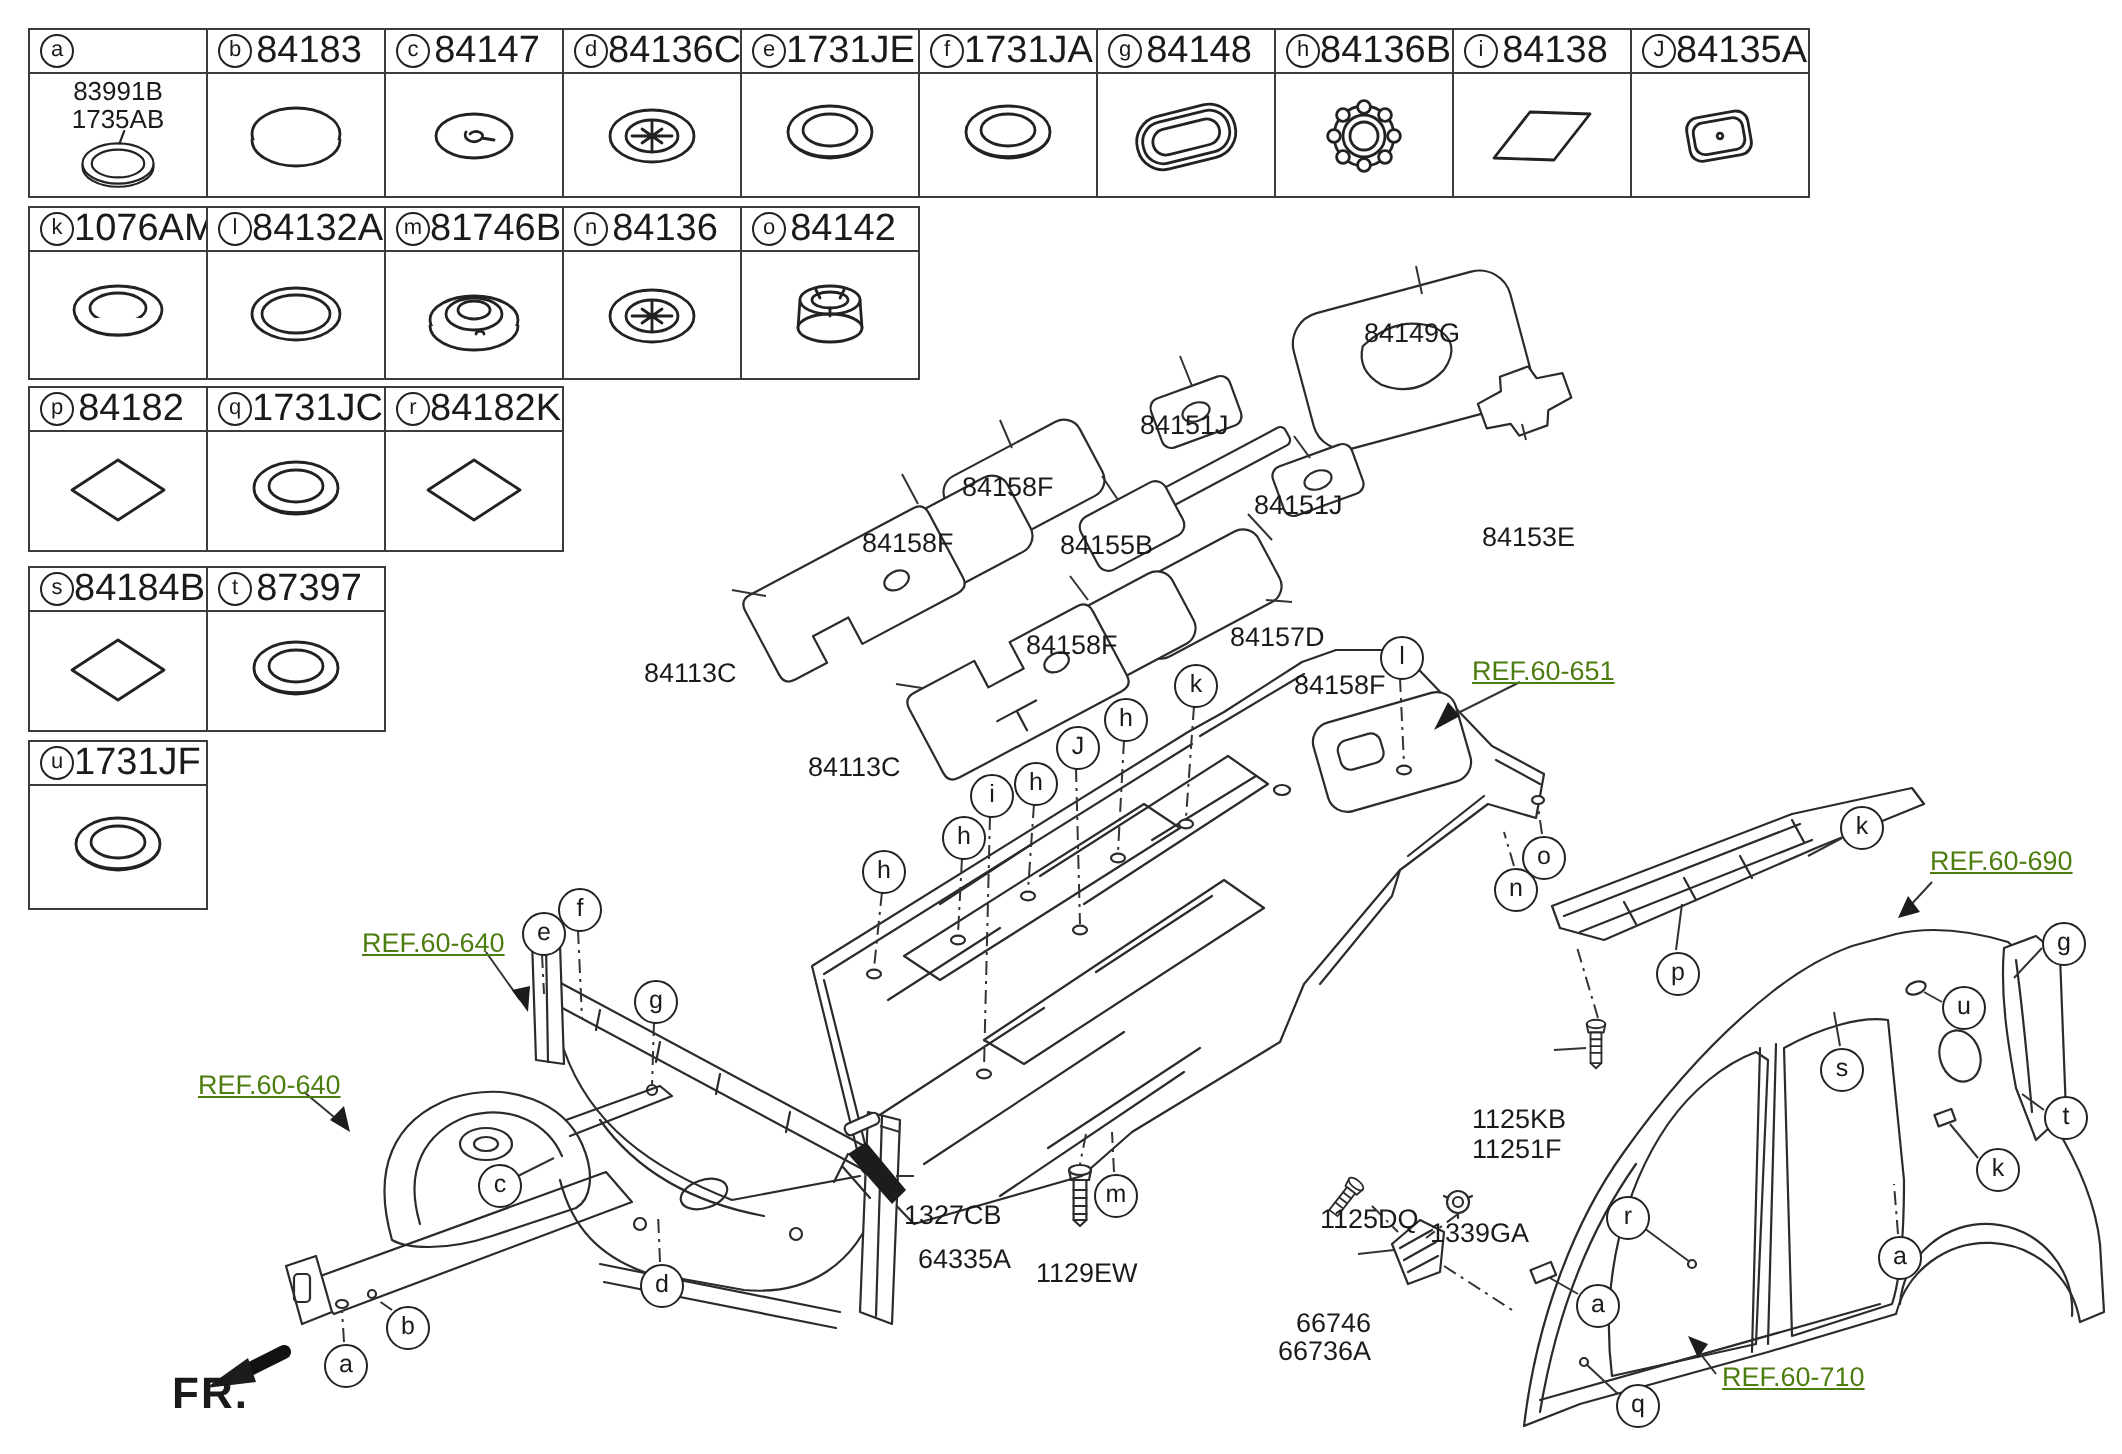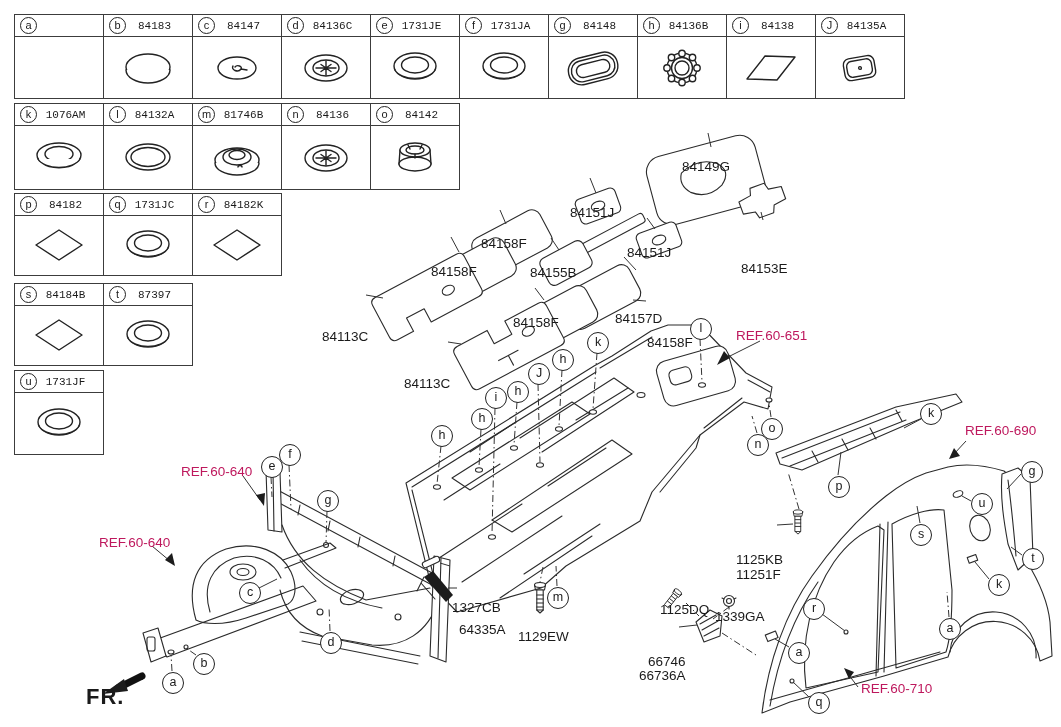--- a/index.html
+++ b/index.html
@@ -12,31 +12,31 @@
   svg.dg{position:absolute;left:0;top:0;z-index:1;}
   
   .grid-row{position:absolute;display:flex;z-index:2;}
   .cell{width:90px;border:1px solid #3c3c3c;margin-left:-1px;background:#fff;
         box-sizing:border-box;display:flex;flex-direction:column;}
   .cell:first-child{margin-left:0;}
   .cell-h{height:21px;border-bottom:1px solid #3c3c3c;display:flex;align-items:center;
           padding:0 5px;flex:0 0 auto;}
   .circ-s{width:15px;height:15px;border:1.2px solid #222;border-radius:50%;
           font-size:11px;line-height:15px;text-align:center;flex:0 0 auto;background:#fff;}
-  .pn{font-size:11px;margin:0 auto;padding-right:4px;white-space:nowrap;font-family:Liberation Mono, monospace;}
+  .pn{font-size:19px;margin:0 auto;padding-right:4px;white-space:nowrap;}
   .cell-b{flex:1;display:flex;align-items:center;justify-content:center;position:relative;}
   .a-label{position:absolute;top:2px;left:0;right:0;text-align:center;
            font-size:13px;line-height:14px;}
   .cell-b svg{display:block;}
   .cell-b.with-label svg{margin-top:26px;}
   
   .co{position:absolute;width:20px;height:20px;border:1.3px solid #222;border-radius:50%;
       background:#fff;font-size:12.5px;line-height:19px;text-align:center;z-index:3;}
   .lbl{position:absolute;font-size:13.5px;white-space:nowrap;z-index:2;margin-top:40px;}
-  .ref{position:absolute;font-size:13.5px;white-space:nowrap;z-index:2;color:#be185d;}
+  .ref{position:absolute;font-size:13.5px;text-decoration:underline;white-space:nowrap;z-index:2;color:#4d7c0f;}
   .fr{position:absolute;font-size:22px;font-weight:bold;z-index:2;letter-spacing:1px;}
   
   .art{stroke:#2b2b2b;stroke-width:1.1;fill:none;stroke-linejoin:round;stroke-linecap:round;}
   .wht{stroke:#2b2b2b;stroke-width:1.1;fill:#fff;stroke-linejoin:round;}
   .dd{stroke:#333;stroke-width:1;fill:none;stroke-dasharray:7 3 1.5 3;}
   .ln{stroke:#333;stroke-width:1;fill:none;}
   .blk{fill:#1c1c1c;stroke:none;}
   .sym{stroke:#222;stroke-width:1.4;fill:#fff;stroke-linejoin:round;stroke-linecap:round;}
 </style>
 </head>
@@ -326,20 +326,26 @@
     <polygon points="949,459 960,456 954,448" class="blk"></polygon>
     <polygon points="844,668 854,672 849,679" class="blk"></polygon>
   </g>
 </svg>
 
 <div class="grid-row" style="left:14px;top:14px;height:85px;">
   <div class="cell">
     <div class="cell-h">
           <span class="circ-s">a</span>
         </div>
+    <div class="cell-b with-label">
+      <div class="a-label"><span>83991B</span><br><span>1735AB</span></div>
+      <svg width="58" height="34" viewBox="0 0 64 44">
+            <use href="#sym-plug-double"></use>
+          </svg>
+    </div>
   </div>
   <div class="cell">
     <div class="cell-h">
           <span class="circ-s">b</span>
           <span class="pn">84183</span>
         </div>
     <div class="cell-b">
           <svg width="64" height="44" viewBox="0 0 64 44">
             <use href="#sym-ellipse"></use>
           </svg>

